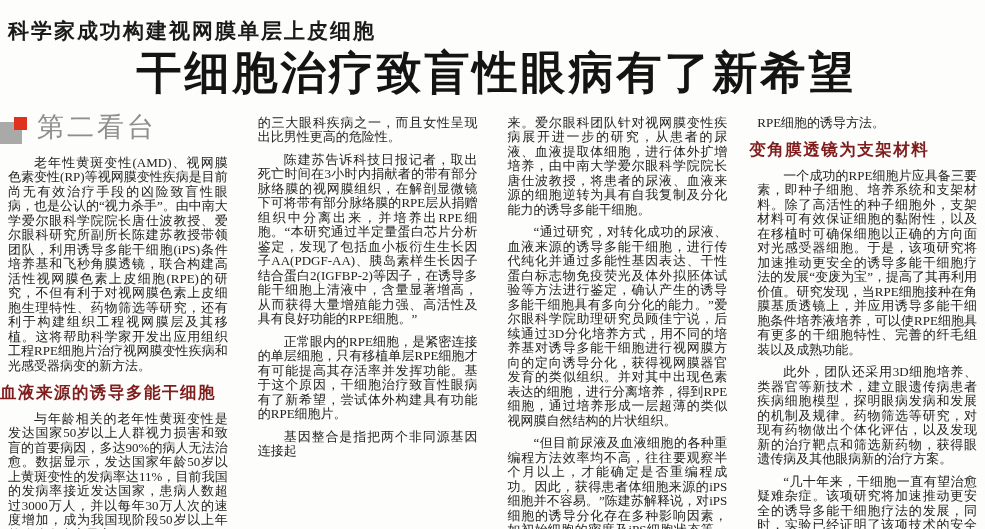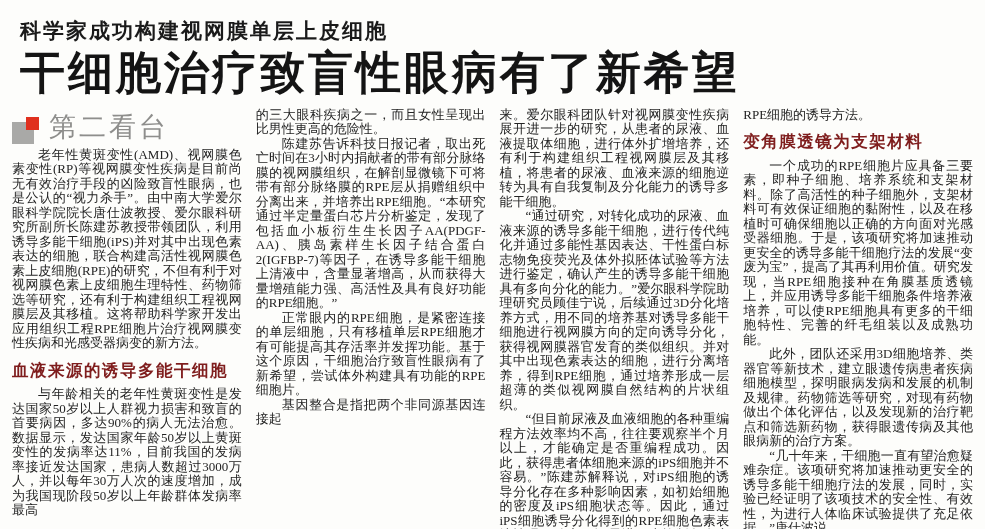--- a/index.html
+++ b/index.html
@@ -2,44 +2,44 @@
 <html><head>
 <meta charset="utf-8">
 <style>
   * { box-sizing: border-box; }
   html, body { margin: 0; padding: 0; }
   body {
     width: 985px; height: 529px; overflow: hidden;
     background: #fdfdfb;
     font-family: "Liberation Serif", serif;
   }
-  .page { width: 985px; height: 529px; padding: 10px 12px 0; }
+  .page { width: 985px; height: 529px; padding: 10px 0 0; }
 
   
   .kicker {
     font-family: "Liberation Sans", sans-serif;
     font-weight: 700; font-size: 21px; line-height: 1.2;
     letter-spacing: 2px; color: #1a1a1a;
     padding-left: 8px; margin-top: 8px;
   }
   .headline {
     font-family: "Liberation Sans", sans-serif;
     font-weight: 900; font-size: 45px; line-height: 1.08;
     letter-spacing: 3px; color: #141414;
-    margin: 6px 0 10px; padding-left: 8px;
+    margin: 6px 0 10px; padding-left: 8px; text-align: center;
   }
 
   
   .columns { display: flex; gap: 14px; }
   .column {
     flex: 1 1 0; min-width: 0;
     font-size: 13px; line-height: 14.5px;
     color: #232323; text-align: justify;
   }
-  .column p { margin: 0; }
+  .column p { margin: 8px; }
   .column p.indent { text-indent: 2em; }
   .column h2 {
     font-family: "Liberation Sans", sans-serif;
     font-weight: 700; font-size: 16.5px; line-height: 1.3;
     letter-spacing: 1.5px; color: #7f1d1d;
     margin: 9px 0 6px;
   }
 
   
   .masthead { display: flex; align-items: flex-start; gap: 7px; margin: 6px 0 0 0; height: 34px; }
@@ -71,38 +71,38 @@
 
     <div class="column">
       <div class="masthead">
         <span class="logo">
           <span class="sq-gray"></span>
           <span class="sq-red"></span>
         </span>
         <span class="section-name">第二看台</span>
       </div>
       <div class="col-body">
-          <p class="indent">老年性黄斑变性(AMD)、视网膜色素变性(RP)等视网膜变性疾病是目前尚无有效治疗手段的凶险致盲性眼病，也是公认的“视力杀手”。由中南大学爱尔眼科学院院长唐仕波教授、爱尔眼科研究所副所长陈建苏教授带领团队，利用诱导多能干细胞(iPS)并对其中出现色素表达的细胞，联合构建高活性视网膜色素上皮细胞(RPE)的研究，不但有利于对视网膜色素上皮细胞生理特性、药物筛选等研究，还有利于构建组织工程视网膜层及其移植。这将帮助科学家开发出应用组织工程RPE细胞片治疗视网膜变性疾病和光感受器病变的新方法。</p>
+          <p class="indent">老年性黄斑变性(AMD)、视网膜色素变性(RP)等视网膜变性疾病是目前尚无有效治疗手段的凶险致盲性眼病，也是公认的“视力杀手”。由中南大学爱尔眼科学院院长唐仕波教授、爱尔眼科研究所副所长陈建苏教授带领团队，利用诱导多能干细胞(iPS)条件培养基和飞秒角膜透镜，联合构建高活性视网膜色素上皮细胞(RPE)的研究，不但有利于对视网膜色素上皮细胞生理特性、药物筛选等研究，还有利于构建组织工程视网膜层及其移植。这将帮助科学家开发出应用组织工程RPE细胞片治疗视网膜变性疾病和光感受器病变的新方法。</p>
           <h2>血液来源的诱导多能干细胞</h2>
           <p class="indent">与年龄相关的老年性黄斑变性是发达国家50岁以上人群视力损害和致盲的首要病因，多达90%的病人无法治愈。数据显示，发达国家年龄50岁以上黄斑变性的发病率达11%，目前我国的发病率接近发达国家，患病人数超过3000万人，并以每年30万人次的速度增加，成为我国现阶段50岁以上年龄群体发病率最高</p>
         </div>
     </div>
 
     <div class="column">
       <div class="col-body">
           <p>的三大眼科疾病之一，而且女性呈现出比男性更高的危险性。</p>
-          <p class="indent">陈建苏告诉科技日报记者，取出死亡时间在3小时内捐献者的带有部分脉络膜的视网膜组织，在解剖显微镜下可将带有部分脉络膜的RPE层从捐赠组织中分离出来，并培养出RPE细胞。“本研究通过半定量蛋白芯片分析鉴定，发现了包括血小板衍生生长因子AA(PDGF-AA)、胰岛素样生长因子结合蛋白2(IGFBP-7)等因子，在诱导多能干细胞上清液中，含量显著增高，从而获得大量增殖能力强、高活性及具有良好功能的RPE细胞。”</p>
+          <p class="indent">陈建苏告诉科技日报记者，取出死亡时间在3小时内捐献者的带有部分脉络膜的视网膜组织，在解剖显微镜下可将带有部分脉络膜的RPE层从捐赠组织中分离出来，并培养出RPE细胞。“本研究通过半定量蛋白芯片分析鉴定，发现了包括血小板衍生生长因子AA(PDGF-AA)、胰岛素样生长因子结合蛋白2(IGFBP-2)等因子，在诱导多能干细胞上清液中，含量显著增高，从而获得大量增殖能力强、高活性及具有良好功能的RPE细胞。”</p>
           <p class="indent">正常眼内的RPE细胞，是紧密连接的单层细胞，只有移植单层RPE细胞才有可能提高其存活率并发挥功能。基于这个原因，干细胞治疗致盲性眼病有了新希望，尝试体外构建具有功能的RPE细胞片。</p>
           <p class="indent">基因整合是指把两个非同源基因连接起</p>
         </div>
     </div>
 
     <div class="column">
       <div class="col-body">
-          <p>来。爱尔眼科团队针对视网膜变性疾病展开进一步的研究，从患者的尿液、血液提取体细胞，进行体外扩增培养，还有利于构建组织工程视网膜层及其移植，将患者的尿液、血液来源的细胞逆转为具有自我复制及分化能力的诱导多能干细胞。</p>
+          <p>来。爱尔眼科团队针对视网膜变性疾病展开进一步的研究，从患者的尿液、血液提取体细胞，进行体外扩增培养，由中南大学爱尔眼科学院院长唐仕波教授，将患者的尿液、血液来源的细胞逆转为具有自我复制及分化能力的诱导多能干细胞。</p>
           <p class="indent">“通过研究，对转化成功的尿液、血液来源的诱导多能干细胞，进行传代纯化并通过多能性基因表达、干性蛋白标志物免疫荧光及体外拟胚体试验等方法进行鉴定，确认产生的诱导多能干细胞具有多向分化的能力。”爱尔眼科学院助理研究员顾佳宁说，后续通过3D分化培养方式，用不同的培养基对诱导多能干细胞进行视网膜方向的定向诱导分化，获得视网膜器官发育的类似组织。并对其中出现色素表达的细胞，进行分离培养，得到RPE细胞，通过培养形成一层超薄的类似视网膜自然结构的片状组织。</p>
           <p class="indent">“但目前尿液及血液细胞的各种重编程方法效率均不高，往往要观察半个月以上，才能确定是否重编程成功。因此，获得患者体细胞来源的iPS细胞并不容易。”陈建苏解释说，对iPS细胞的诱导分化存在多种影响因素，如初始细胞的密度及iPS细胞状态等。因此，通过iPS细胞诱导分化得到的RPE细胞色素表达情况不稳定，还需进一步控制各个变量，获得稳定分化成优质</p>
         </div>
     </div>
 
     <div class="column">
       <div class="col-body">
           <p>RPE细胞的诱导方法。</p>
           <h2>变角膜透镜为支架材料</h2>
           <p class="indent">一个成功的RPE细胞片应具备三要素，即种子细胞、培养系统和支架材料。除了高活性的种子细胞外，支架材料可有效保证细胞的黏附性，以及在移植时可确保细胞以正确的方向面对光感受器细胞。于是，该项研究将加速推动更安全的诱导多能干细胞疗法的发展“变废为宝”，提高了其再利用价值。研究发现，当RPE细胞接种在角膜基质透镜上，并应用诱导多能干细胞条件培养液培养，可以使RPE细胞具有更多的干细胞特性、完善的纤毛组装以及成熟功能。</p>

